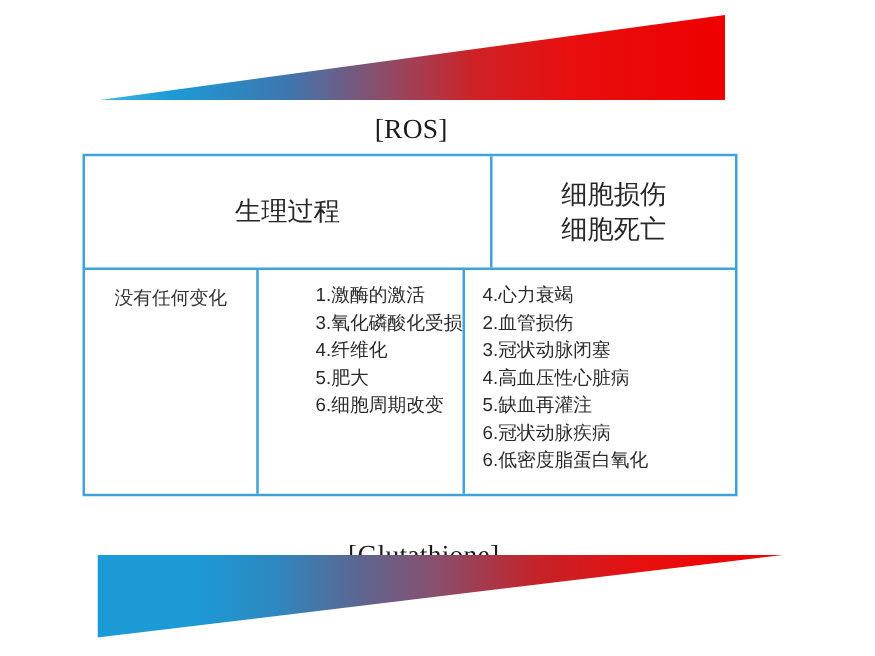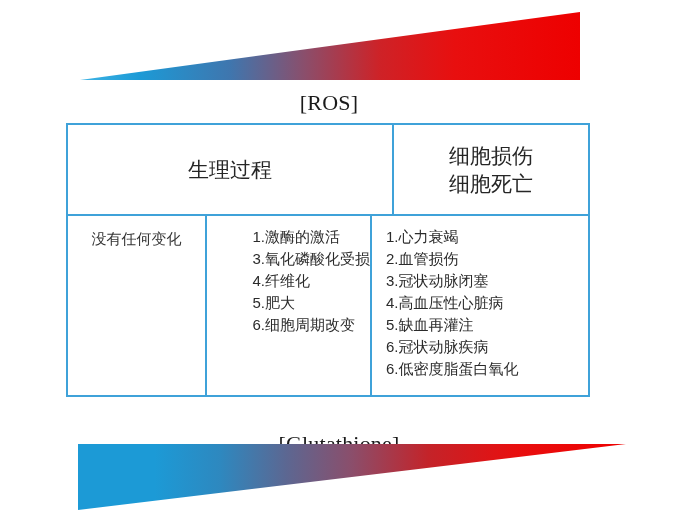--- a/index.html
+++ b/index.html
@@ -195,21 +195,21 @@
           <li>1.激酶的激活</li>
           <li>3.氧化磷酸化受损</li>
           <li>4.纤维化</li>
           <li>5.肥大</li>
           <li>6.细胞周期改变</li>
         </ul>
       </div>
 
       <div class="cell body-c">
         <ul class="item-list">
-          <li>1.心力衰竭</li>
+          <li>4.心力衰竭</li>
           <li>2.血管损伤</li>
           <li>3.冠状动脉闭塞</li>
           <li>4.高血压性心脏病</li>
           <li>5.缺血再灌注</li>
           <li>6.冠状动脉疾病</li>
           <li>6.低密度脂蛋白氧化</li>
         </ul>
       </div>
 
     </div>

